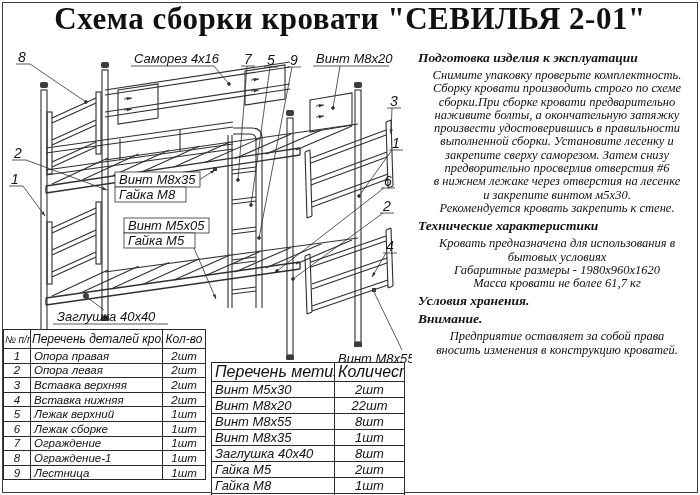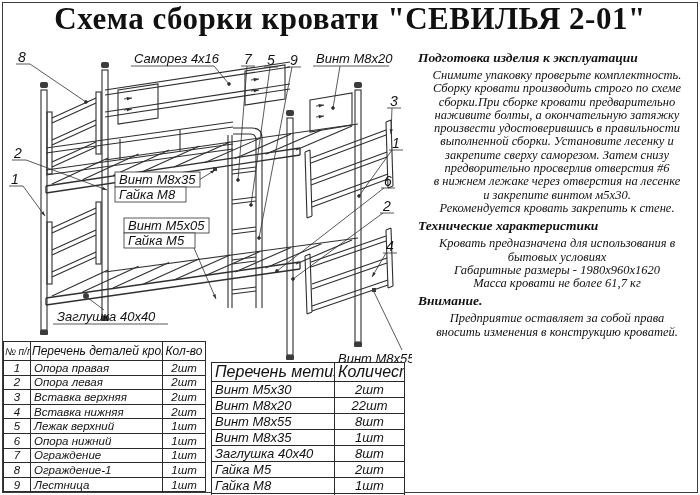--- a/index.html
+++ b/index.html
@@ -12,21 +12,21 @@
   .diagram{position:absolute;left:0;top:40px;}
   
   .rp{position:absolute;left:414px;top:47px;width:286px;}
   .rp .hd{font-family:"Liberation Serif",serif;font-weight:bold;font-style:italic;
           font-size:13.5px;line-height:14px;margin:4px;white-space:pre-line;}
   .rp .bd{font-family:"Liberation Serif",serif;font-style:italic;font-size:12.5px;
           line-height:13.3px;margin:0 0 1px 0;white-space:pre-line;text-align:center;}
   
   table{border-collapse:collapse;position:absolute;background:#fff;table-layout:fixed;}
   th,td{border:1px solid #2a2a2a;padding:0 3px;overflow:hidden;white-space:nowrap;}
-  .parts{left:3px;top:341px;width:202px;font-family:"Liberation Sans",sans-serif;font-style:italic;}
+  .parts{left:3px;top:329px;width:202px;font-family:"Liberation Sans",sans-serif;font-style:italic;}
   .parts th{font-size:12px;font-weight:normal;height:18px;padding:0 1px;}
   .parts th.small{font-size:10px;}
   .parts td{font-size:11.5px;height:13.6px;}
   .parts td:nth-child(1){text-align:center;}
   .parts td:nth-child(3){text-align:center;}
   .hw{left:211px;top:362px;width:193px;font-family:"Liberation Sans",sans-serif;font-style:italic;}
   .hw th{font-size:16px;font-weight:normal;height:17px;font-style:italic;}
   .hw td{font-size:13px;height:11.2px;margin-left:43px;}
   .hw td:nth-child(2){text-align:center;}
   
@@ -196,20 +196,21 @@
 закрепите сверху саморезом. Затем снизу
 предворительно просверлив отверстия #6
 в нижнем лежаке через отверстия на лесенке
 и закрепите винтом м5х30.
 Рекомендуется кровать закрепить к стене.</p>
     <p class="hd">Технические характеристики</p>
     <p class="bd">Кровать предназначена для использования в
 бытовых условиях
 Габаритные размеры - 1980х960х1620
 Масса кровати не более 61,7 кг</p>
+    <p class="hd"> Условия хранения.</p>
     <p class="hd">Внимание.</p>
     <p class="bd">Предприятие оставляет за собой права
 вносить изменения в конструкцию кроватей.</p>
   </div>
 
   <table class="parts">
     <colgroup>
         <col style="width:27px">
         <col style="width:132px">
         <col style="width:43px">
@@ -242,21 +243,21 @@
           <td>Вставка нижняя</td>
           <td>2шт</td>
         </tr>
         <tr>
           <td>5</td>
           <td>Лежак верхний</td>
           <td>1шт</td>
         </tr>
         <tr>
           <td>6</td>
-          <td>Опора нижний</td>
+          <td>Лежак сборке</td>
           <td>1шт</td>
         </tr>
         <tr>
           <td>7</td>
           <td>Ограждение</td>
           <td>1шт</td>
         </tr>
         <tr>
           <td>8</td>
           <td>Ограждение-1</td>

